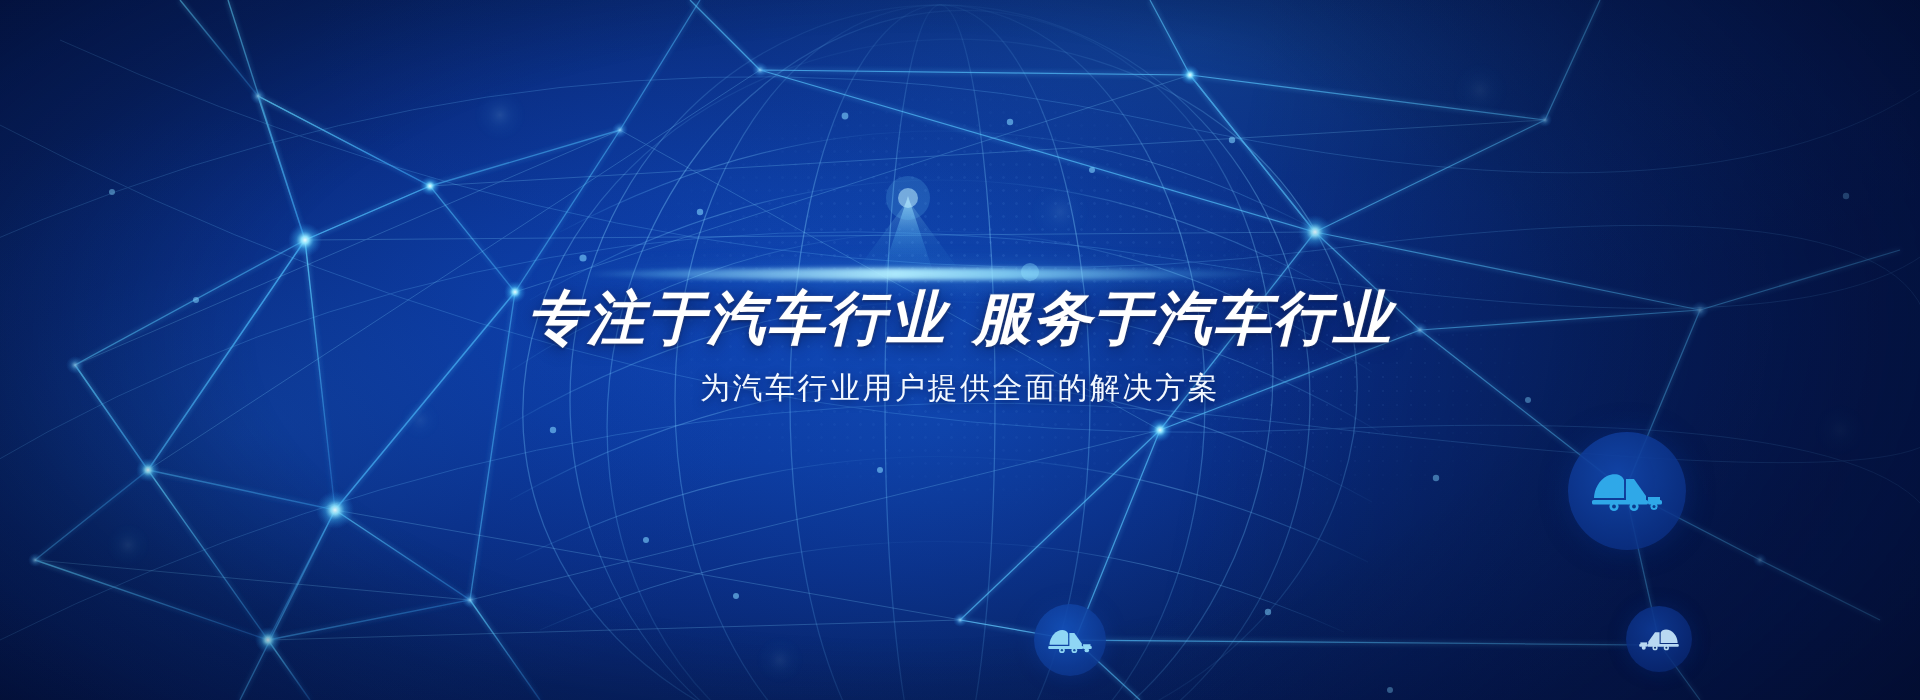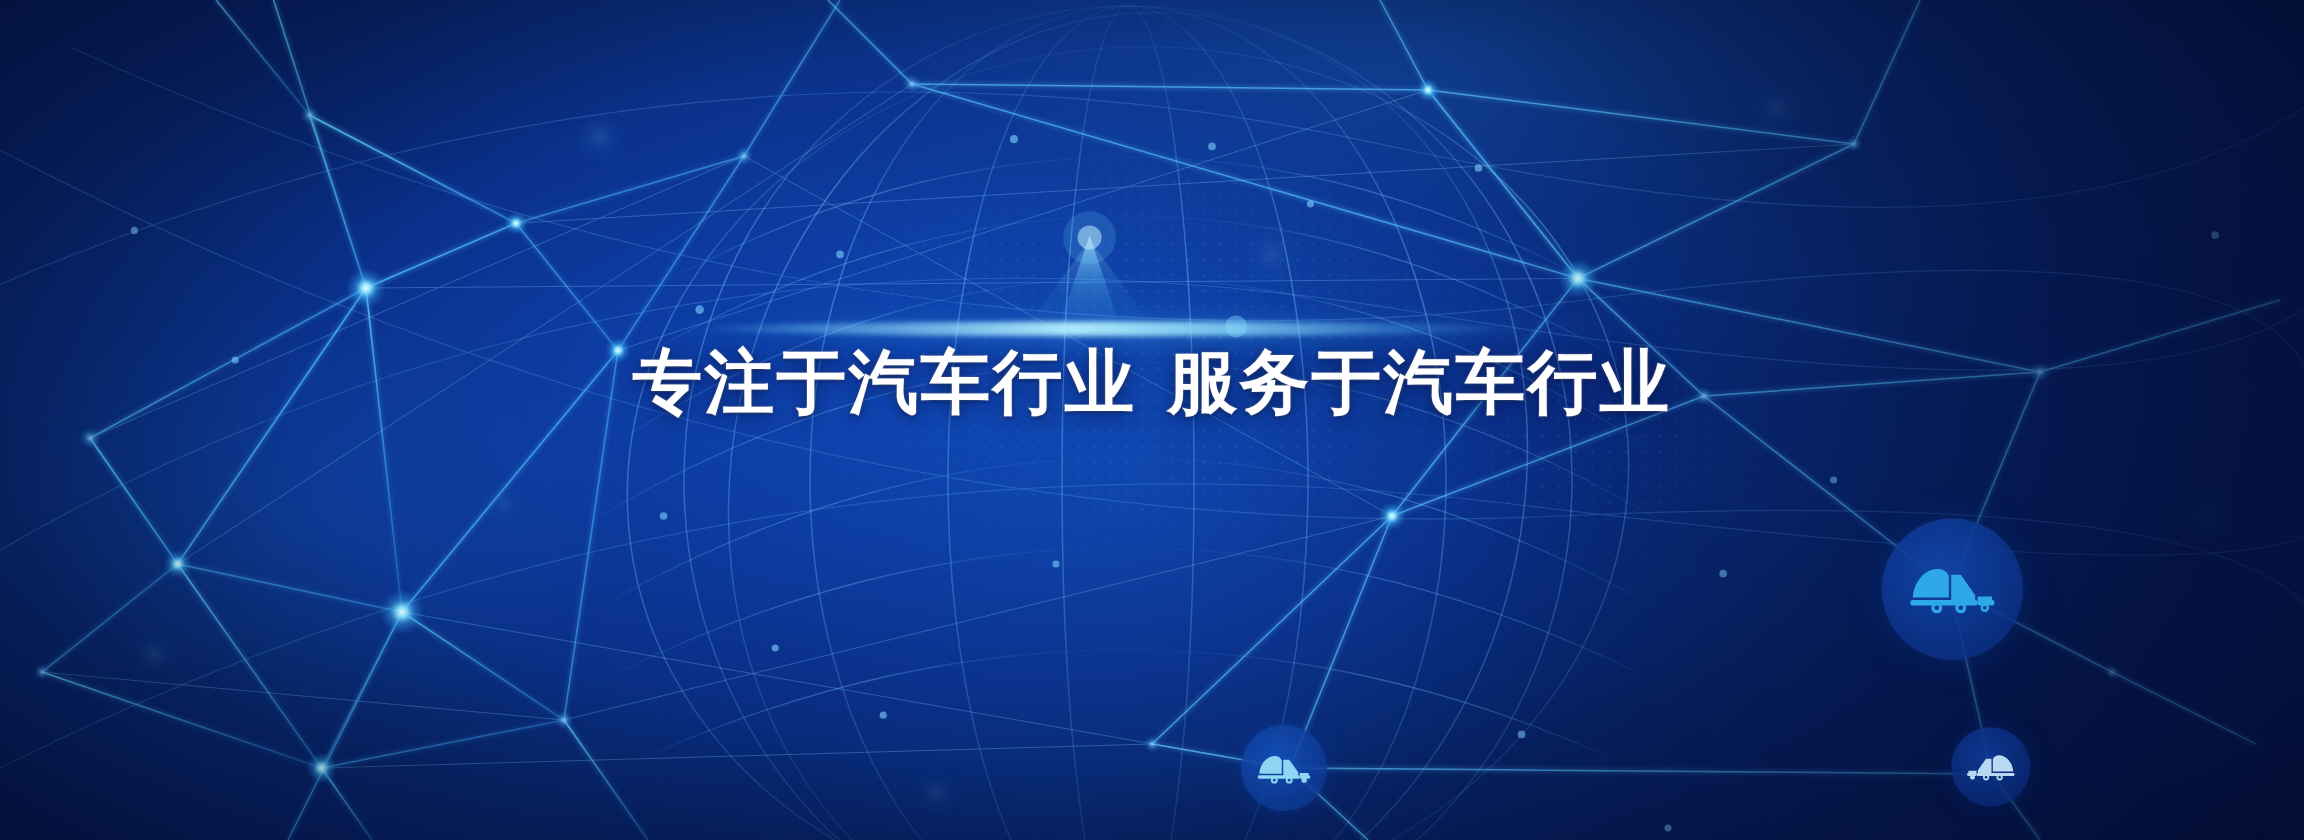--- a/index.html
+++ b/index.html
@@ -134,20 +134,21 @@
     line-height: 1.04;
     font-weight: 700;
     color: #ffffff;
     letter-spacing: 2px;
     white-space: nowrap;
     text-shadow:
       0 0 2px rgba(255,255,255,0.35),
       0 3px 16px rgba(4,24,80,0.75),
       0 1px 3px rgba(3,18,64,0.9);
     font-family: "DejaVu Sans", "Liberation Sans", sans-serif;
+    font-style: italic;
   }
   .headline .gap {
     display: inline-block;
     width: 26px;
   }
   .subline {
     margin: 22px 0 0 0;
     font-size: 30px;
     line-height: 1.2;
     font-weight: 400;
@@ -471,15 +472,16 @@
       </g>
       <g fill="#0b3071" transform="translate(74,0) scale(-1,1)">
         <circle cx="24" cy="38.5" r="1.9"></circle>
         <circle cx="44" cy="38.5" r="1.9"></circle>
       </g>
     </svg>
   </div>
 
   <div class="text-block">
     <h1 class="headline"><span>专注于汽车行业</span><span class="gap"></span><span>服务于汽车行业</span></h1>
+    <p class="subline">为汽车行业用户提供全面的解决方案</p>
   </div>
 
 </div>
 
 </body></html>

